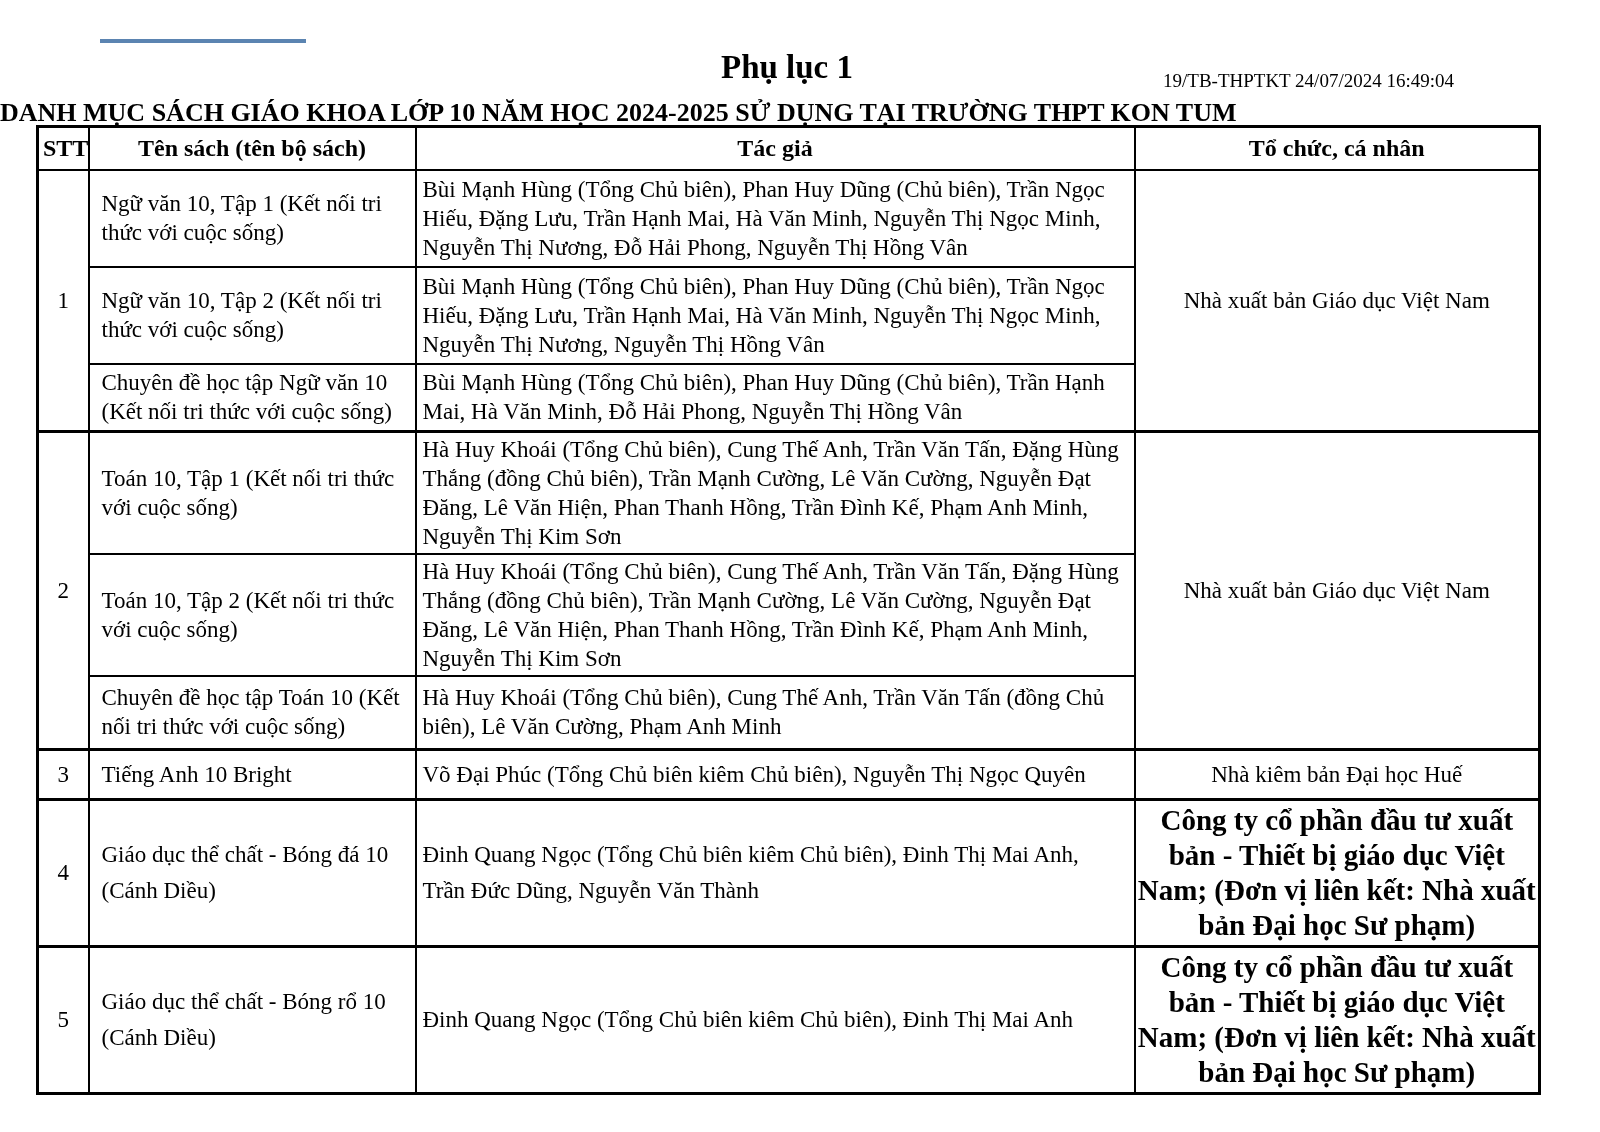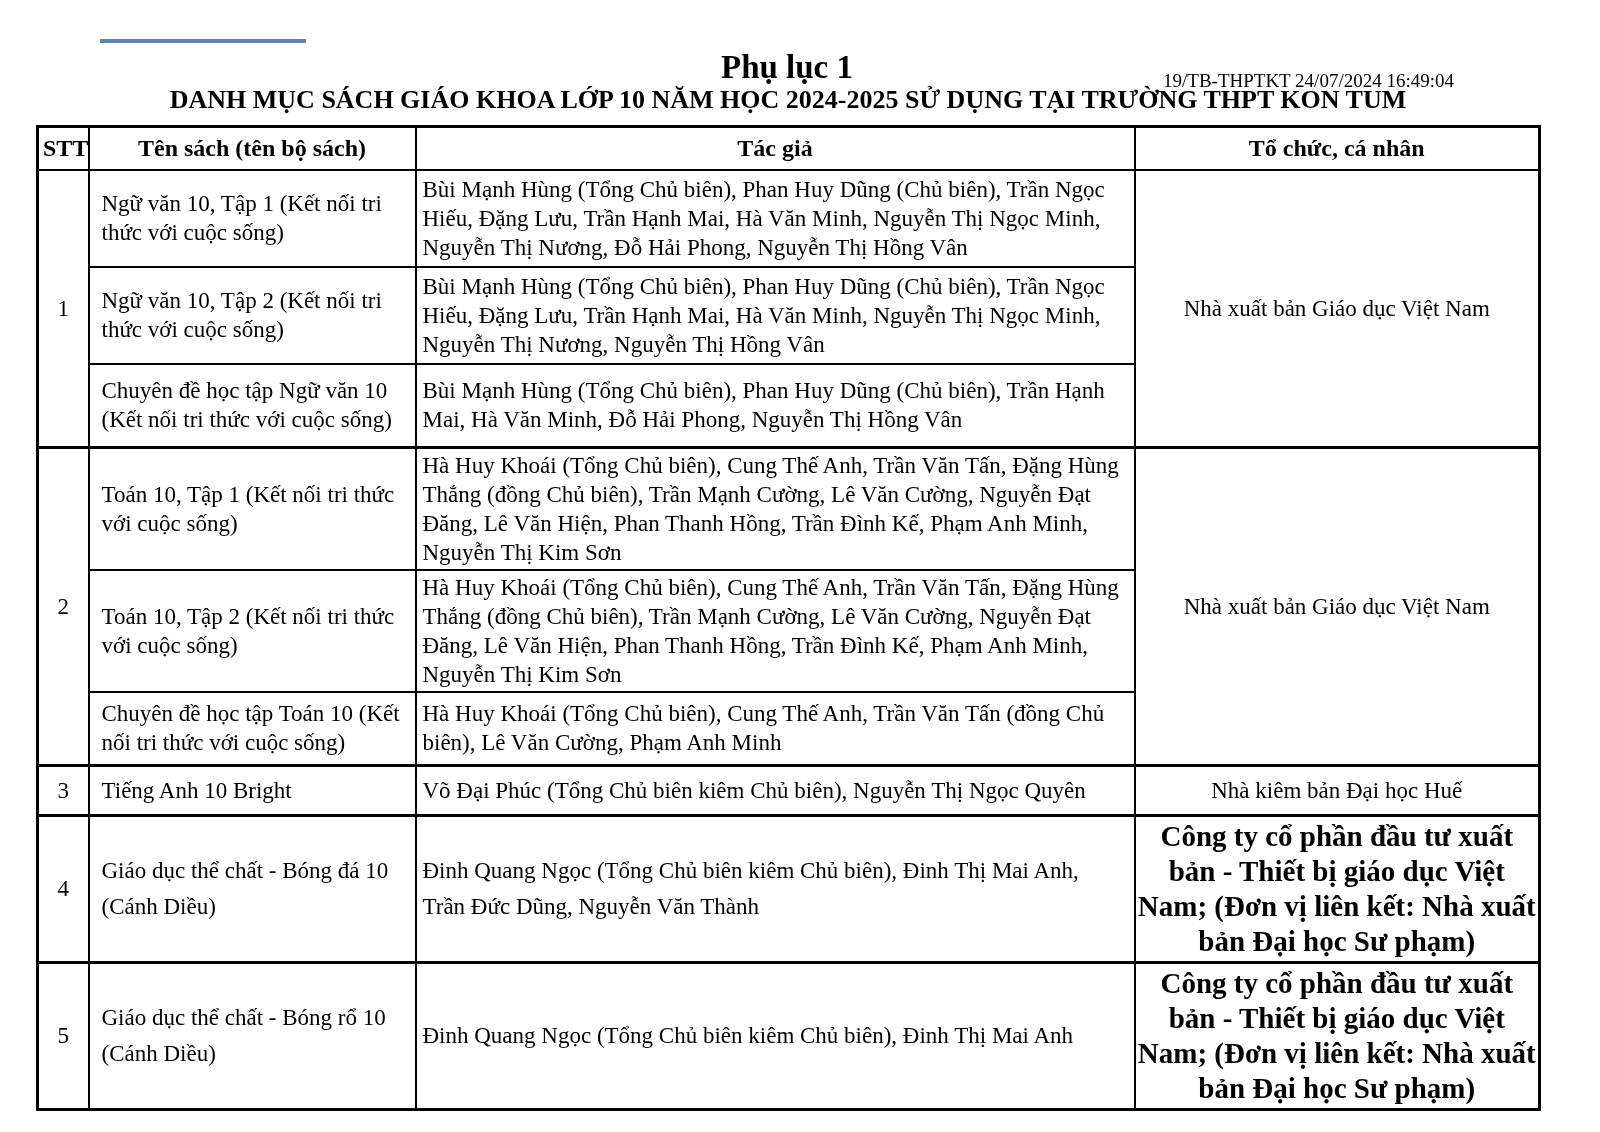--- a/index.html
+++ b/index.html
@@ -4,40 +4,40 @@
 <style>
   html,body{margin:0;padding:0;}
   body{
     width:1600px;height:1132px;background:#ffffff;position:relative;
     font-family:"Liberation Serif", serif;color:#000;
   }
   .accent-line{position:absolute;left:100px;top:39px;width:206px;height:4px;background:#5b84b1;}
   .doc-ref{position:absolute;left:1163px;top:34px;font-size:19px;white-space:nowrap;margin-top:36px;}
   .appendix-title{position:absolute;left:36px;top:49px;width:1502px;text-align:center;
     font-size:33px;font-weight:bold;}
-  .main-title{position:absolute;left:0px;top:85px;width:1576px;text-align:center;
+  .main-title{position:absolute;left:0px;top:98px;width:1576px;
     font-size:26px;font-weight:bold;white-space:nowrap;}
   table.book-table{
     position:absolute;left:36px;top:125px;width:1502px;
     border-collapse:collapse;table-layout:fixed;
     border:3px solid #000;
   }
   .book-table th,.book-table td{
     border:2px solid #000;vertical-align:middle;
     font-size:23px;line-height:29px;overflow:hidden;
   }
   .book-table th{font-size:24px;font-weight:bold;text-align:center;padding:2px 4px;}
   tr.group-start td{border-top-width:3px;}
   td.c-stt{text-align:center;padding:0;}
   td.c-title{text-align:left;padding:2px 12px;}
   td.c-auth{text-align:left;padding:2px 8px 2px 6px;}
   td.c-pub{text-align:center;padding:2px 0;}
   td.loose{line-height:36px;}
   td.c-pub.loose{font-size:29px;line-height:35px;font-weight:bold;}
-  tr.h43{height:43px;} tr.h97{height:97px;} tr.h68{height:84px;}
+  tr.h43{height:43px;} tr.h97{height:97px;} tr.h68{height:68px;}
   tr.h121{height:121px;} tr.h73{height:73px;} tr.h50{height:50px;}
   tr.h130{height:130px;} tr.h126{height:126px;}
 </style>
 </head>
 <body>
 
 <div class="accent-line"></div>
 <div class="doc-ref">19/TB-THPTKT 24/07/2024 16:49:04</div>
 <div class="appendix-title">Phụ lục 1</div>
 <div class="main-title">DANH MỤC SÁCH GIÁO KHOA LỚP 10 NĂM HỌC 2024-2025 SỬ DỤNG TẠI TRƯỜNG THPT KON TUM</div>

